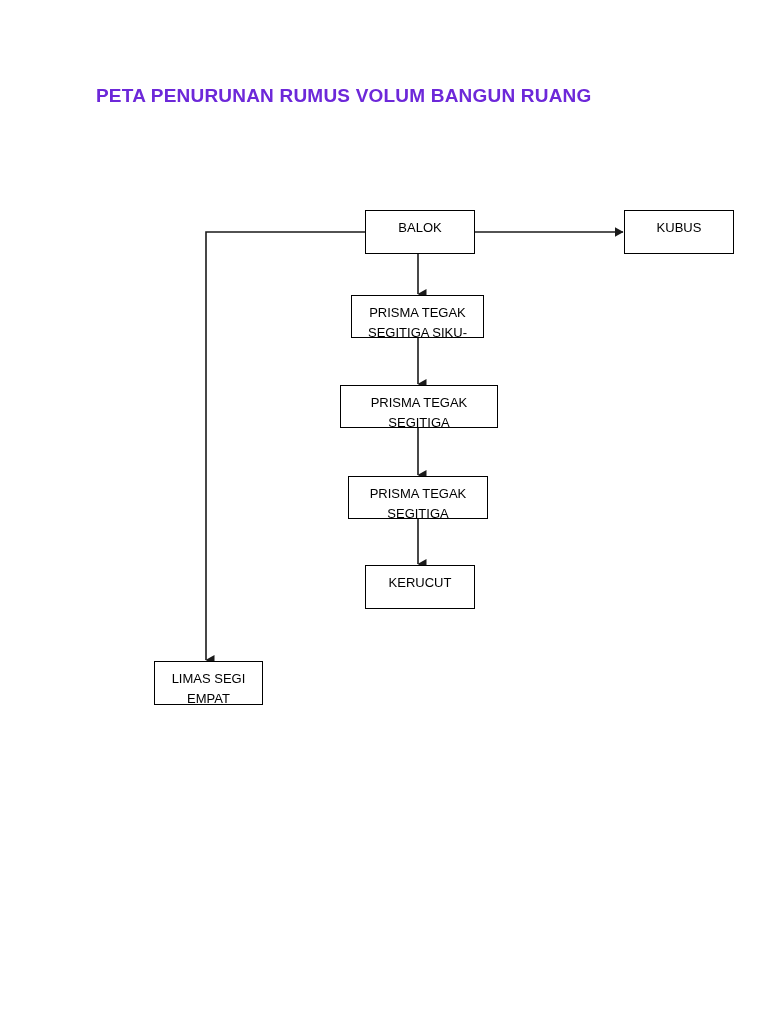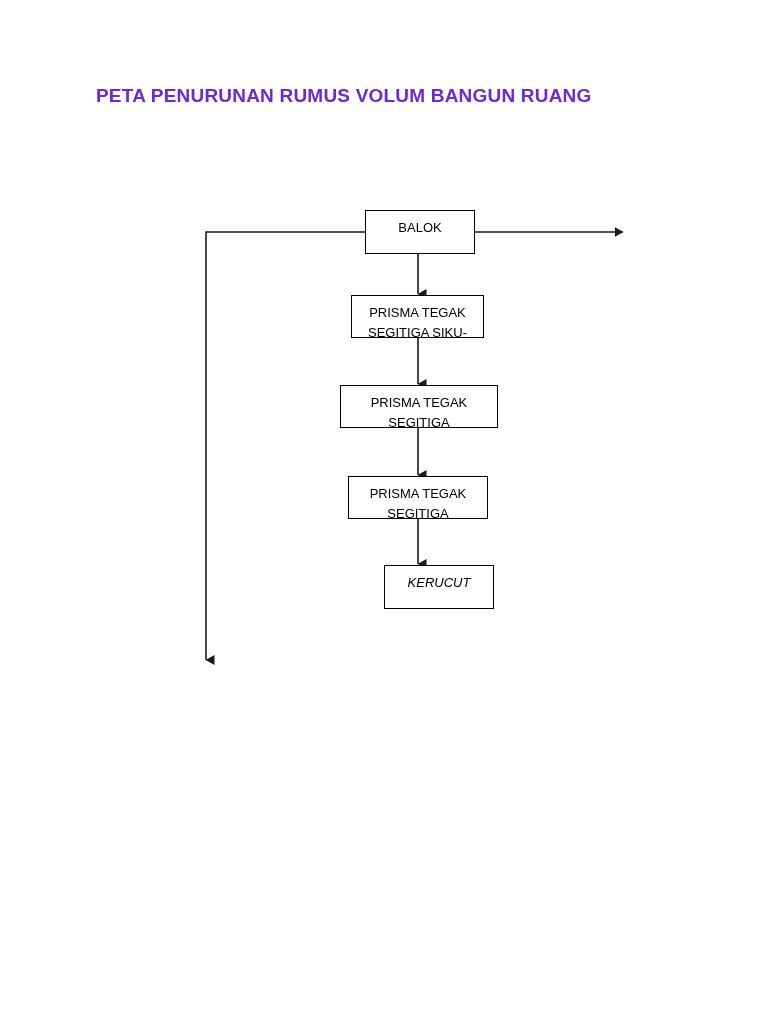--- a/index.html
+++ b/index.html
@@ -51,21 +51,21 @@
     display: block;
     white-space: pre-line;
   }
 
   
   #node-balok        { left: 332px; top: 210px; width: 110px; height: 44px; }
   #node-kubus        { left: 591px; top: 210px; width: 110px; height: 44px; }
   #node-prisma-siku  { left: 318px; top: 295px; width: 133px; height: 43px; }
   #node-prisma-1     { left: 307px; top: 385px; width: 158px; height: 43px; }
   #node-prisma-2     { left: 315px; top: 476px; width: 140px; height: 43px; }
-  #node-kerucut      { left: 351px; top: 565px; width: 110px; height: 44px; font-style: italic; }
+  #node-kerucut      { left: 332px; top: 565px; width: 110px; height: 44px; }
   #node-limas        { left: 121px; top: 661px; width: 109px; height: 44px; }
 
   svg.edge-layer {
     position: absolute;
     left: 0; top: 0;
     width: 768px;
     height: 1024px;
     pointer-events: none;
   }
   svg.edge-layer line, svg.edge-layer polyline {
@@ -101,34 +101,41 @@
 
     <line x1="385" y1="519" x2="385" y2="564" marker-end="url(#arrow-down)"></line>
 
     <polyline points="332,232 173,232 173,660" marker-end="url(#arrow-down)"></polyline>
   </svg>
 
   <div class="flow-node" id="node-balok">
     <span class="node-label">BALOK</span>
   </div>
 
+  <div class="flow-node" id="node-kubus">
+    <span class="node-label">KUBUS</span>
+  </div>
 
   <div class="flow-node" id="node-prisma-siku">
     <span class="node-label">PRISMA TEGAK
 SEGITIGA SIKU-</span>
   </div>
 
   <div class="flow-node" id="node-prisma-1">
     <span class="node-label">PRISMA TEGAK
 SEGITIGA</span>
   </div>
 
   <div class="flow-node" id="node-prisma-2">
     <span class="node-label">PRISMA TEGAK
 SEGITIGA</span>
   </div>
 
   <div class="flow-node" id="node-kerucut">
     <span class="node-label">KERUCUT</span>
   </div>
 
+  <div class="flow-node" id="node-limas">
+    <span class="node-label">LIMAS SEGI
+EMPAT</span>
+  </div>
 
 </div>
 
 </body></html>

